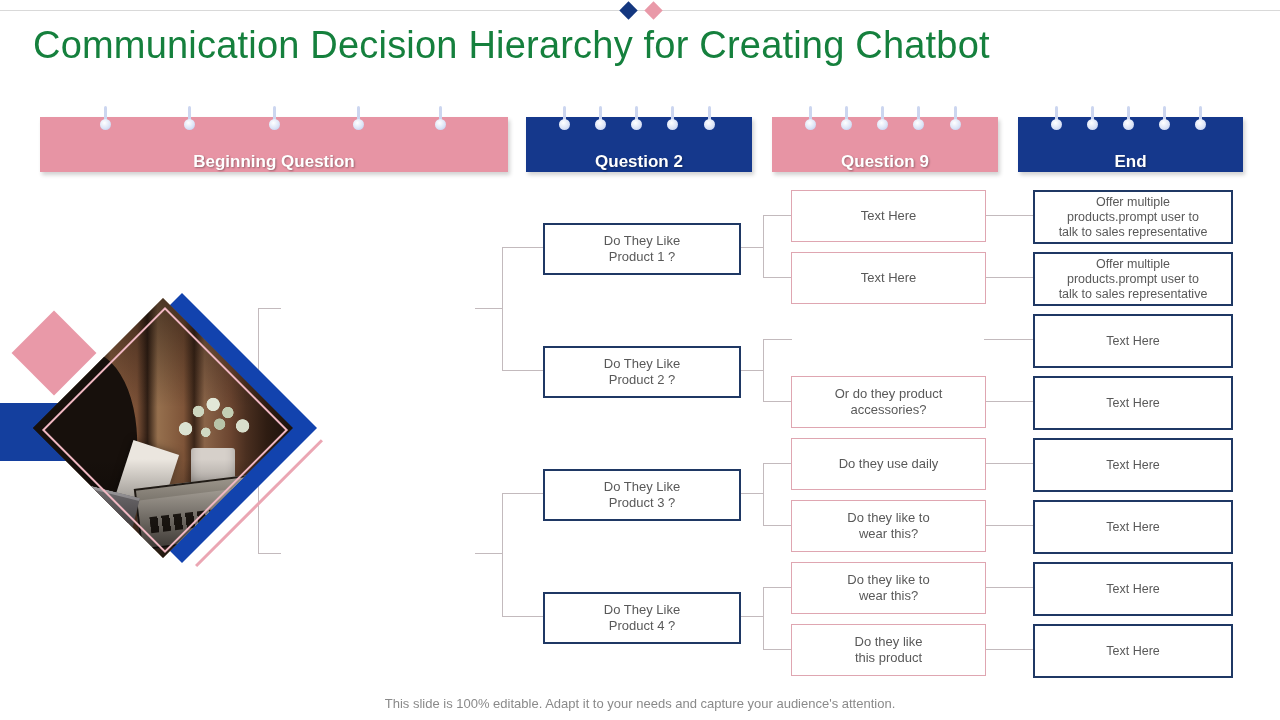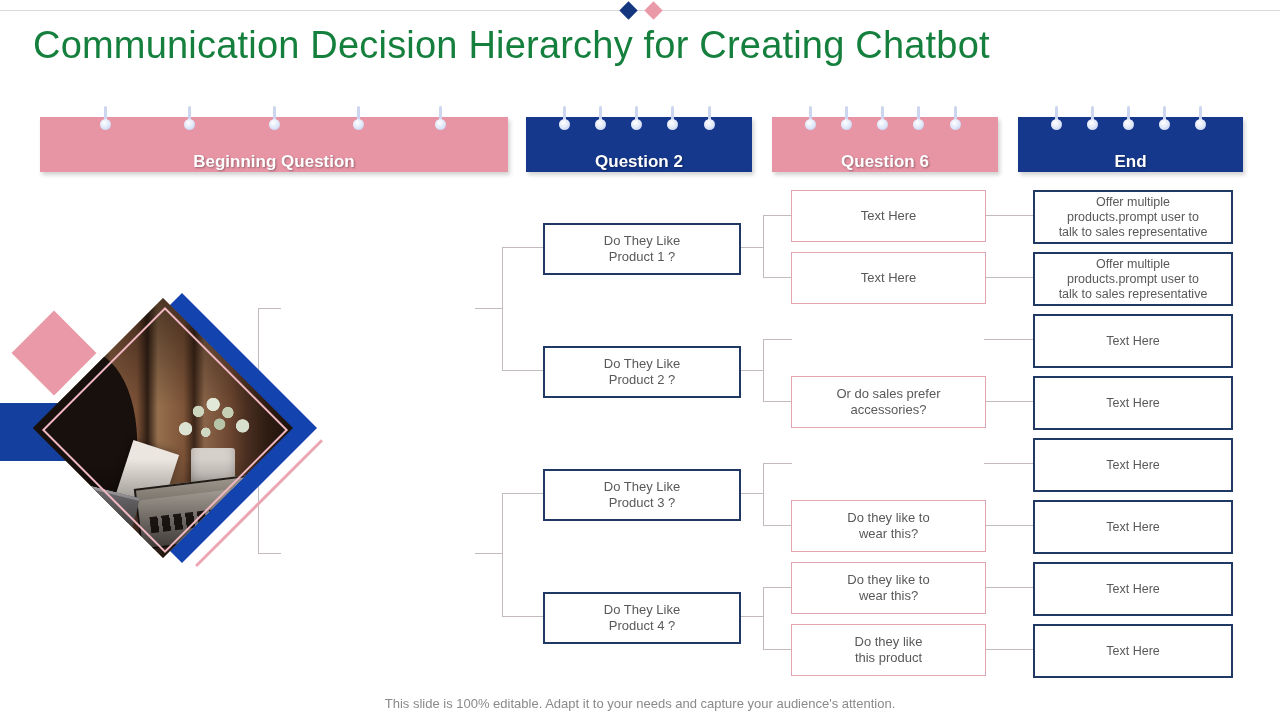--- a/index.html
+++ b/index.html
@@ -113,21 +113,21 @@
     <span class="pin"></span>
     <span class="pin"></span>
     <span>Question 2</span>
   </div>
   <div class="header pink hn h3">
     <span class="pin"></span>
     <span class="pin"></span>
     <span class="pin"></span>
     <span class="pin"></span>
     <span class="pin"></span>
-    <span>Question 6</span>
+    <span>Question 9</span>
   </div>
   <div class="header navy hn h4">
     <span class="pin"></span>
     <span class="pin"></span>
     <span class="pin"></span>
     <span class="pin"></span>
     <span class="pin"></span>
     <span>End</span>
   </div>
 
@@ -195,22 +195,23 @@
 Product 1 ?</div>
   <div class="node navyb" style="left:543px;top:346px;width:194px;height:48px">Do They Like
 Product 2 ?</div>
   <div class="node navyb" style="left:543px;top:469px;width:194px;height:48px">Do They Like
 Product 3 ?</div>
   <div class="node navyb" style="left:543px;top:592px;width:194px;height:48px">Do They Like
 Product 4 ?</div>
 
   <div class="node pinkb" style="left:791px;top:190px;width:193px;height:50px">Text Here</div>
   <div class="node pinkb" style="left:791px;top:252px;width:193px;height:50px">Text Here</div>
-  <div class="node pinkb" style="left:791px;top:376px;width:193px;height:50px">Or do sales prefer
+  <div class="node pinkb" style="left:791px;top:376px;width:193px;height:50px">Or do they product
 accessories?</div>
+  <div class="node pinkb" style="left:791px;top:438px;width:193px;height:50px">Do they use daily</div>
   <div class="node pinkb" style="left:791px;top:500px;width:193px;height:50px">Do they like to
 wear this?</div>
   <div class="node pinkb" style="left:791px;top:562px;width:193px;height:50px">Do they like to
 wear this?</div>
   <div class="node pinkb" style="left:791px;top:624px;width:193px;height:50px">Do they like
 this product</div>
 
   <div class="node navyb endb" style="left:1033px;top:190px;width:196px;height:50px">Offer multiple
 products.prompt user to
 talk to sales representative</div>

